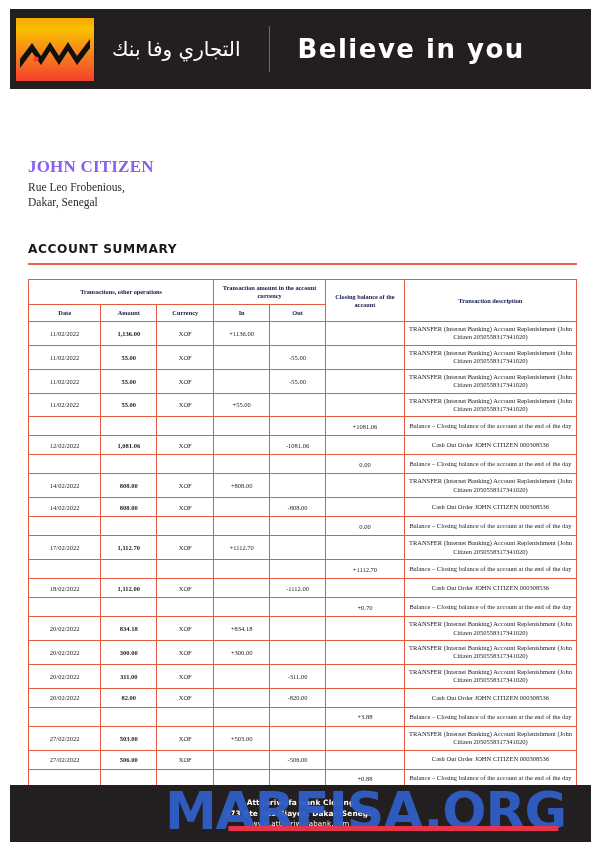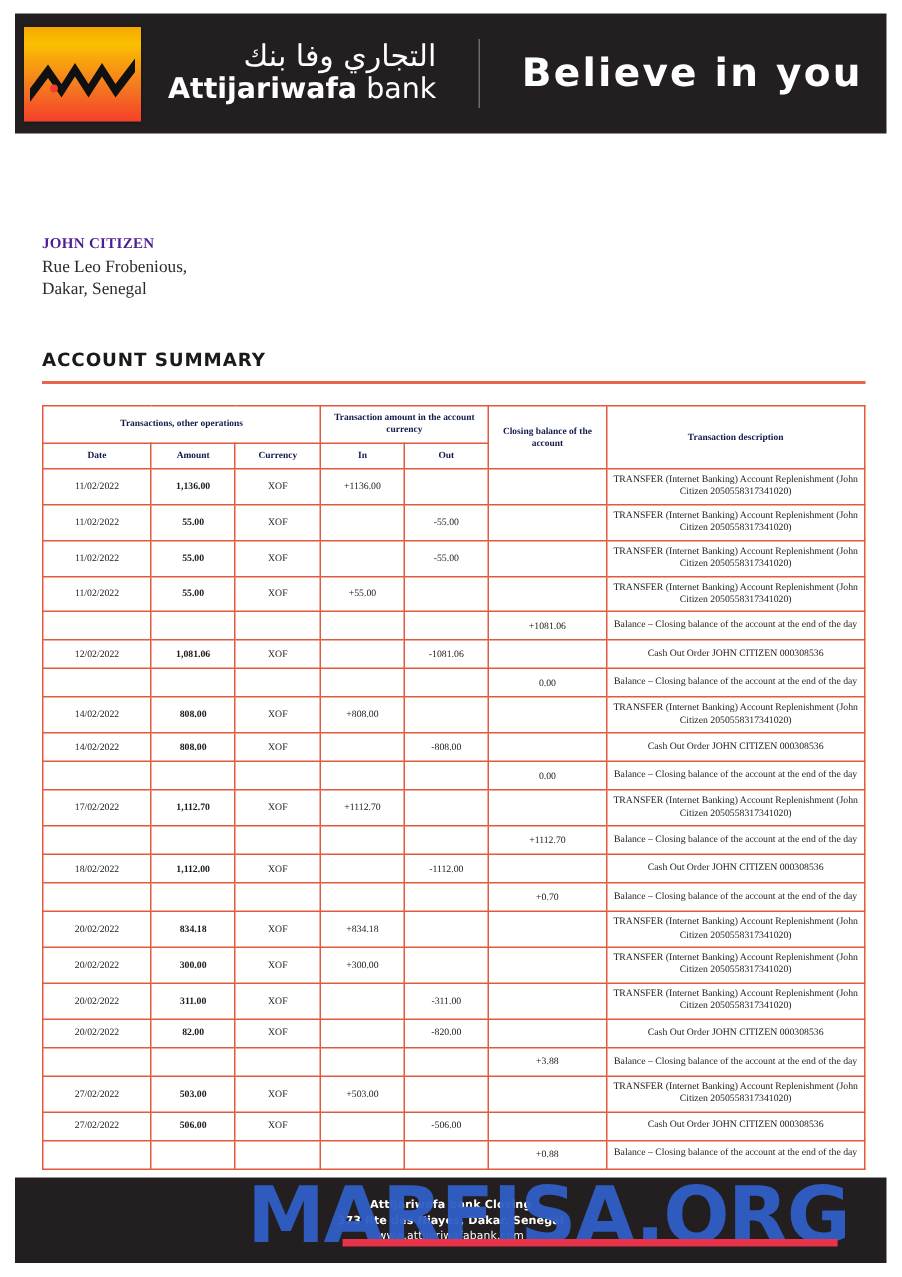--- a/index.html
+++ b/index.html
@@ -78,22 +78,22 @@
   .meta{
     display:flex;
     margin-top:68px;
     padding:0 14px 0 18px;
     align-items:flex-start;
   }
   .cust{flex:0 0 auto;width:260px;}
   .cust-name{
     font-family:"Liberation Serif", serif;
     font-weight:700;
-    font-size:10px;
-    color:#4c1d95;
+    font-size:17px;
+    color:#8b5cf6;
     letter-spacing:.2px;
     margin-bottom:3px;
   }
   .cust-line{
     font-size:11.5px;
     color:#2b2b2b;
     line-height:1.32;
   }
   .acct{
     flex:1 1 auto;
@@ -256,21 +256,20 @@
 
   <div class="header">
     <div class="logo-mark">
       <svg width="78" height="63" viewBox="0 0 78 63" aria-hidden="true">
         <path d="M4 41 L16 25 L25 38 L34 24 L43 38 L52 24 L61 38 L74 21 L74 30 L61 47 L52 33 L43 47 L34 33 L25 47 L16 34 L4 50 Z" fill="#101010"></path>
         <circle cx="20" cy="41" r="2.6" fill="#f6402a"></circle>
       </svg>
     </div>
     <div class="logo-words">
       <div class="logo-ar">التجاري وفا بنك</div>
-      <div class="logo-latin"><b>Attijariwafa</b> <span>bank</span></div>
     </div>
     <div class="hdr-div"></div>
     <div class="slogan">Believe in you</div>
   </div>
 
   <div class="meta">
     <div class="cust">
       <div class="cust-name">JOHN CITIZEN</div>
       <div class="cust-line">Rue Leo Frobenious,</div>
       <div class="cust-line">Dakar, Senegal</div>

